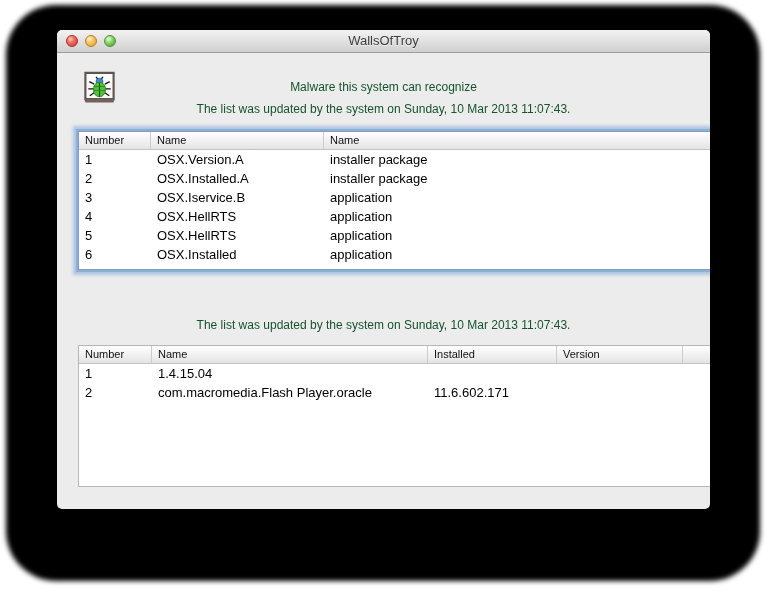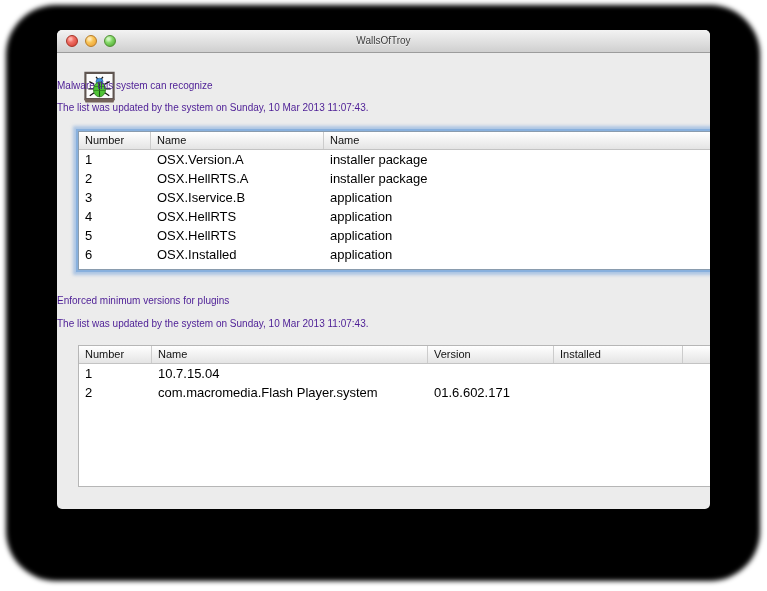--- a/index.html
+++ b/index.html
@@ -13,31 +13,31 @@
   }
   .window{
     position:absolute;left:57px;top:30px;width:653px;height:479px;
     background:#ececec;border-radius:5px;overflow:hidden;
   }
   .titlebar{
     height:22px;background:linear-gradient(#f3f3f3,#cfcfcf);
     border-bottom:1px solid #9c9c9c;border-radius:5px 5px 0 0;position:relative;
   }
   .title{
-    text-align:center;line-height:22px;font-size:10px;color:#3b3b3b;
+    text-align:center;line-height:22px;font-size:13px;color:#3b3b3b;
     text-shadow:0 1px 0 rgba(255,255,255,.65);
   }
   .lights{position:absolute;left:9px;top:5px;display:flex;gap:7px;}
   .light{width:12px;height:12px;border-radius:50%;box-sizing:border-box;}
   .light.red{background:radial-gradient(circle at 35% 30%, #ffb3ab 10%, #f07168 35%, #d9493c 80%, #c23b2e);border:1px solid #a73226;}
   .light.yellow{background:radial-gradient(circle at 35% 30%, #ffe9b8 10%, #f8c455 40%, #eda23b 85%, #df9430);border:1px solid #b77d28;}
   .light.green{background:radial-gradient(circle at 35% 30%, #d2f5c3 10%, #84d968 40%, #54ab36 85%, #4d9e31);border:1px solid #4f8f33;}
   .app-icon{position:absolute;left:25px;top:40px;width:35px;height:35px;}
   .heading,.subheading{
-    position:absolute;left:0;width:100%;text-align:left;font-size:10px;color:#4c1d95;
+    position:absolute;left:0;width:100%;text-align:center;font-size:12px;color:#14532d;
   }
   .h-malware{top:50px;}
   .s-malware{top:72px;}
   .h-plugins{top:265px;}
   .s-plugins{top:288px;}
   .tableframe{
     position:absolute;left:21px;width:739px;background:#701a75;
     border:1px solid #9b9b9b;box-sizing:border-box;display:flex;flex-direction:column;
   }
   .tableframe.focused{
@@ -110,21 +110,21 @@
       <div class="th c3 nodiv">Name</div>
     </div>
     <div class="tbody">
       <div class="tr">
         <div class="td c1">1</div>
         <div class="td c2">OSX.Version.A</div>
         <div class="td c3">installer package</div>
       </div>
       <div class="tr">
         <div class="td c1">2</div>
-        <div class="td c2">OSX.HellRTS.A</div>
+        <div class="td c2">OSX.Installed.A</div>
         <div class="td c3">installer package</div>
       </div>
       <div class="tr">
         <div class="td c1">3</div>
         <div class="td c2">OSX.Iservice.B</div>
         <div class="td c3">application</div>
       </div>
       <div class="tr">
         <div class="td c1">4</div>
         <div class="td c2">OSX.HellRTS</div>
@@ -141,37 +141,36 @@
         <div class="td c3">application</div>
       </div>
       <div class="tr">
         <div class="td c1">7</div>
         <div class="td c2">OSX.MacDefender.A</div>
         <div class="td c3">installer package</div>
       </div>
     </div>
   </div>
 
-  <div class="heading h-plugins">Enforced minimum versions for plugins</div>
   <div class="subheading s-plugins">The list was updated by the system on Sunday, 10 Mar 2013 11:07:43.</div>
 
   <div class="tableframe t-plugins">
     <div class="thead">
       <div class="th p1">Number</div>
       <div class="th p2">Name</div>
+      <div class="th p4">Installed</div>
       <div class="th p3">Version</div>
-      <div class="th p4">Installed</div>
       <div class="th p5 nodiv"></div>
     </div>
     <div class="tbody">
       <div class="tr">
         <div class="td p1">1</div>
-        <div class="td p3">10.7.15.04</div>
+        <div class="td p3">1.4.15.04</div>
       </div>
       <div class="tr">
         <div class="td p1">2</div>
-        <div class="td p2">com.macromedia.Flash Player.system</div>
-        <div class="td p3">01.6.602.171</div>
+        <div class="td p2">com.macromedia.Flash Player.oracle</div>
+        <div class="td p3">11.6.602.171</div>
       </div>
     </div>
   </div>
 
 </div>
 
 </body></html>

